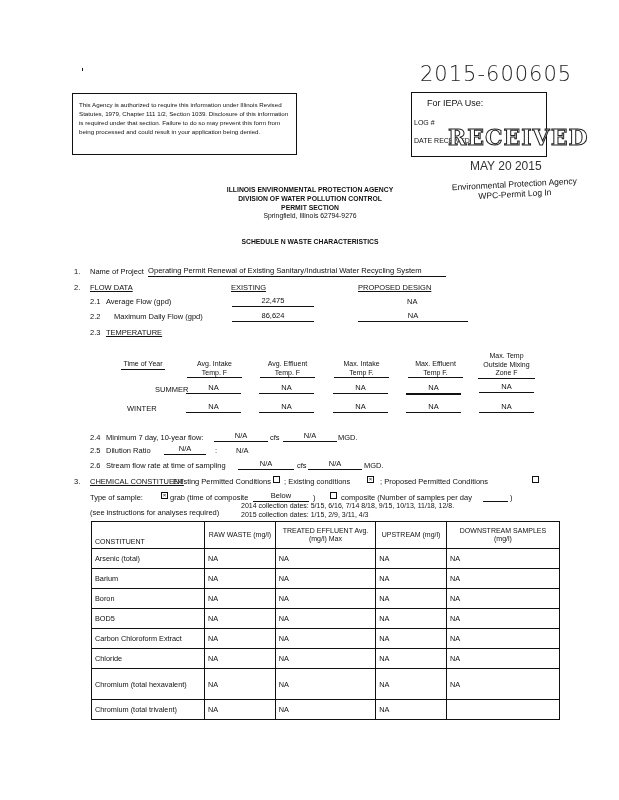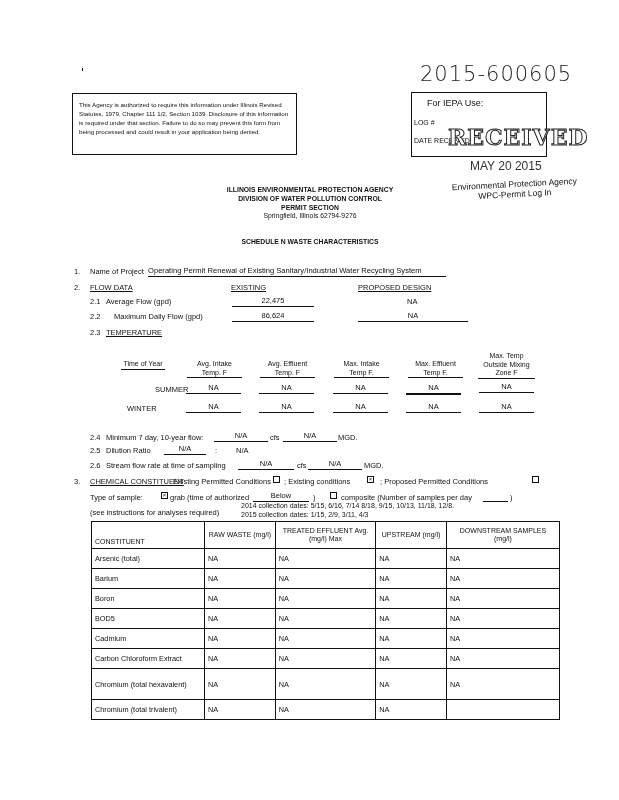--- a/index.html
+++ b/index.html
@@ -122,21 +122,21 @@
 <div class="row ul" style="left:90px;top:477px;">CHEMICAL CONSTITUENT</div>
 <div class="row" style="left:173px;top:477px;">Existing Permitted Conditions</div>
 <span class="abs cb" style="left:273px;top:476px;"></span>
 <div class="row" style="left:284px;top:477px;">; Existing conditions</div>
 <span class="abs cb" style="left:367px;top:476px;">×</span>
 <div class="row" style="left:380px;top:477px;">; Proposed Permitted Conditions</div>
 <span class="abs cb" style="left:532px;top:476px;"></span>
 
 <div class="row" style="left:90px;top:493px;">Type of sample:</div>
 <span class="abs cb" style="left:161px;top:492px;">×</span>
-<div class="row" style="left:170px;top:493px;">grab (time of authorized</div>
+<div class="row" style="left:170px;top:493px;">grab (time of composite</div>
 <div class="line-val" style="left:253px;top:491px;width:56px;">Below</div>
 <div class="row" style="left:313px;top:493px;">)</div>
 <span class="abs cb" style="left:330px;top:492px;"></span>
 <div class="row" style="left:341px;top:493px;">composite (Number of samples per day</div>
 <div class="line-val" style="left:483px;top:491px;width:25px;"></div>
 <div class="row" style="left:510px;top:493px;">)</div>
 
 <div class="row" style="left:90px;top:508px;">(see instructions for analyses required)</div>
 <div class="row" style="left:241px;top:502px;font-size:7px;">2014 collection dates: 5/15, 6/16, 7/14 8/18, 9/15, 10/13, 11/18, 12/8.</div>
 <div class="row" style="left:241px;top:511px;font-size:7px;">2015 collection dates: 1/15, 2/9, 3/11, 4/3</div>
@@ -172,28 +172,28 @@
     <td>NA</td>
   </tr>
   <tr>
     <td>BOD5</td>
     <td>NA</td>
     <td>NA</td>
     <td>NA</td>
     <td>NA</td>
   </tr>
   <tr>
-    <td>Cadmium</td>
-    <td>NA</td>
-    <td>NA</td>
-    <td>NA</td>
-    <td>NA</td>
-  </tr>
-  <tr>
     <td>Carbon Chloroform Extract</td>
+    <td>NA</td>
+    <td>NA</td>
+    <td>NA</td>
+    <td>NA</td>
+  </tr>
+  <tr>
+    <td>Chloride</td>
     <td>NA</td>
     <td>NA</td>
     <td>NA</td>
     <td>NA</td>
   </tr>
   <tr>
     <td style="height:26px;">Chromium (total hexavalent)</td>
     <td>NA</td>
     <td>NA</td>
     <td>NA</td>

